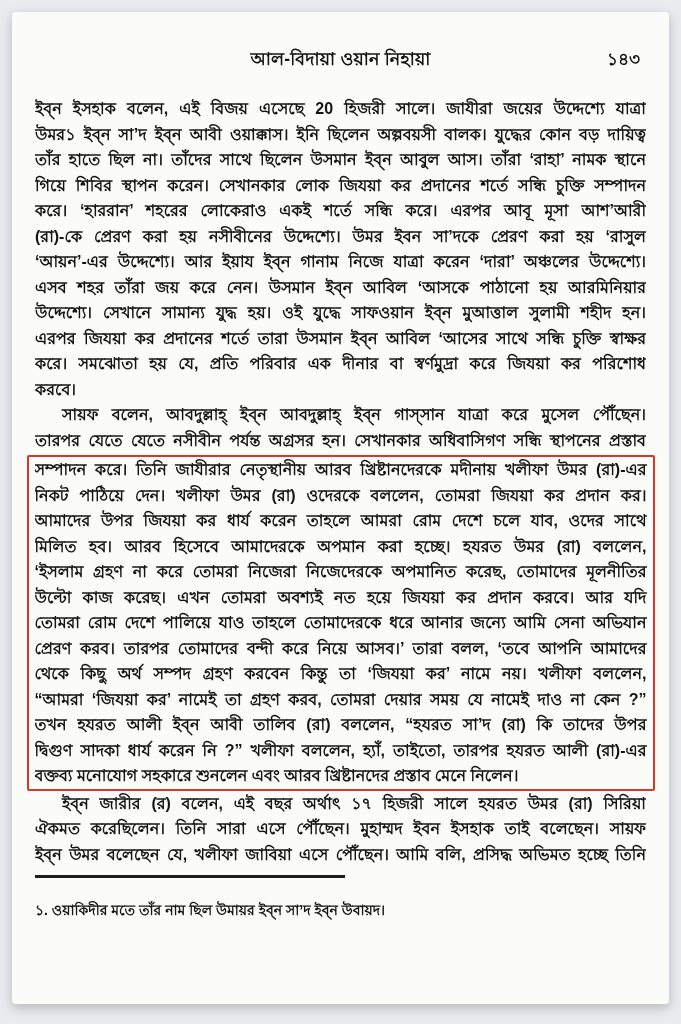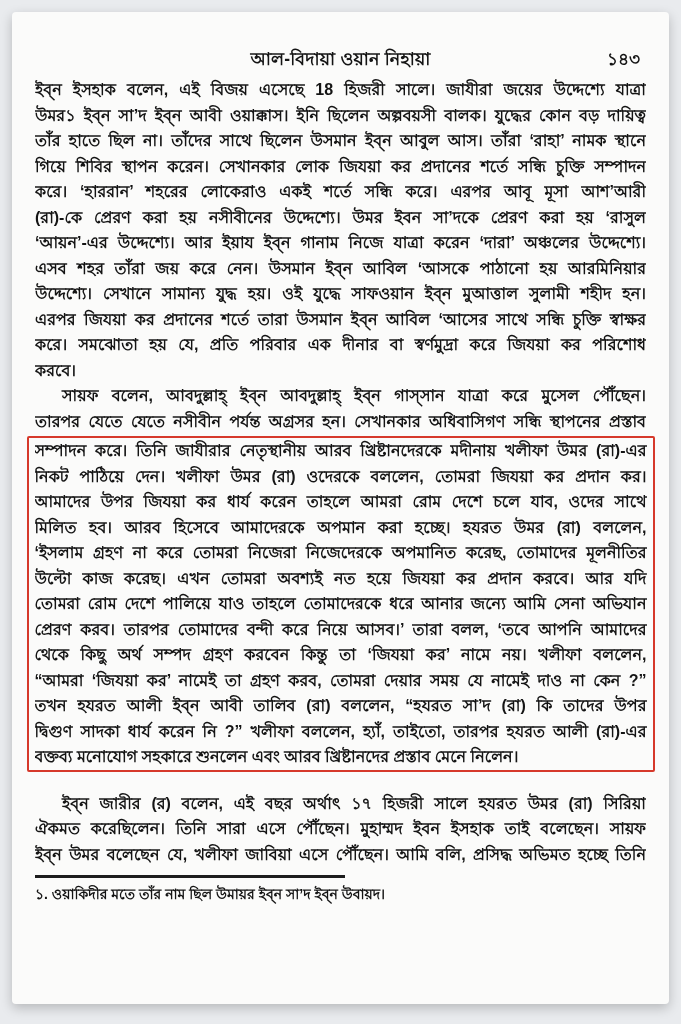--- a/index.html
+++ b/index.html
@@ -17,21 +17,21 @@
     box-shadow:0 4px 12px rgba(0,0,0,0.22);
     box-sizing:border-box;
     padding:34px 23px 0 23px;
     color:#141414;
     position:relative;
     overflow:hidden;
   }
   .hdr {
     position:relative;
     height:24px;
-    margin-bottom:7px;
+    margin-bottom:26px;
   }
   .hdr .title {
     position:absolute; left:0; right:0;
     text-align:center;
     font-size:17.5px; font-weight:700;
     letter-spacing:0.2px;
   }
   .hdr .pageno {
     position:absolute; right:6px; top:0;
     font-size:17px; font-weight:700;text-align:center;
@@ -43,47 +43,47 @@
     overflow:hidden;
     text-align:justify;
     text-align-last:justify;
     -moz-text-align-last:justify;
   }
   .ln.end { text-align:right; text-align-last:left; -moz-text-align-last:left; }
   .ln.indent { text-indent:27px; }
   .redbox {
     border:2.5px solid #d6392b;
     border-radius:2px;
-    margin:2px -8.5px 19px -8.5px;
+    margin:2px -8.5px 0 -8.5px;
     padding:0 6px;
   }
   .fn-rule {
     margin-top:8px;
     width:310px; height:2.5px;
     background:#1d1d1d;
   }
   .footnote {
-    margin-top:6px;
+    margin-top:22px;
     font-size:14px; font-weight:700;
     line-height:20px;
   }
 </style>
 </head>
 <body>
 
 <div class="stage">
   <div class="page">
 
     <div class="hdr">
       <span class="title">আল-বিদায়া ওয়ান নিহায়া</span>
       <span class="pageno">১৪৩</span>
     </div>
 
     <div class="body-text">
-      <div class="ln">ইব্‌ন ইসহাক বলেন, এই বিজয় এসেছে 18 হিজরী সালে। জাযীরা জয়ের উদ্দেশ্যে যাত্রা</div>
+      <div class="ln">ইব্‌ন ইসহাক বলেন, এই বিজয় এসেছে 20 হিজরী সালে। জাযীরা জয়ের উদ্দেশ্যে যাত্রা</div>
       <div class="ln">উমর১ ইব্‌ন সা’দ ইব্‌ন আবী ওয়াক্কাস। ইনি ছিলেন অল্পবয়সী বালক। যুদ্ধের কোন বড় দায়িত্ব</div>
       <div class="ln">তাঁর হাতে ছিল না। তাঁদের সাথে ছিলেন উসমান ইব্‌ন আবুল আস। তাঁরা ‘রাহা’ নামক স্থানে</div>
       <div class="ln">গিয়ে শিবির স্থাপন করেন। সেখানকার লোক জিযয়া কর প্রদানের শর্তে সন্ধি চুক্তি সম্পাদন</div>
       <div class="ln">করে। ‘হাররান’ শহরের লোকেরাও একই শর্তে সন্ধি করে। এরপর আবূ মূসা আশ’আরী</div>
       <div class="ln">(রা)-কে প্রেরণ করা হয় নসীবীনের উদ্দেশ্যে। উমর ইবন সা’দকে প্রেরণ করা হয় ‘রাসুল</div>
       <div class="ln">‘আয়ন’-এর উদ্দেশ্যে।  আর ইয়ায ইব্‌ন গানাম নিজে যাত্রা করেন ‘দারা’ অঞ্চলের উদ্দেশ্যে।</div>
       <div class="ln">এসব শহর তাঁরা জয় করে নেন। উসমান ইব্‌ন আবিল ‘আসকে পাঠানো হয় আরমিনিয়ার</div>
       <div class="ln">উদ্দেশ্যে। সেখানে সামান্য যুদ্ধ হয়। ওই যুদ্ধে সাফওয়ান ইব্‌ন মুআত্তাল সুলামী শহীদ হন।</div>
       <div class="ln">এরপর জিযয়া কর প্রদানের শর্তে তারা উসমান ইব্‌ন আবিল ‘আসের সাথে সন্ধি চুক্তি স্বাক্ষর</div>
       <div class="ln">করে। সমঝোতা হয় যে, প্রতি পরিবার এক দীনার বা স্বর্ণমুদ্রা করে জিযয়া কর পরিশোধ</div>

